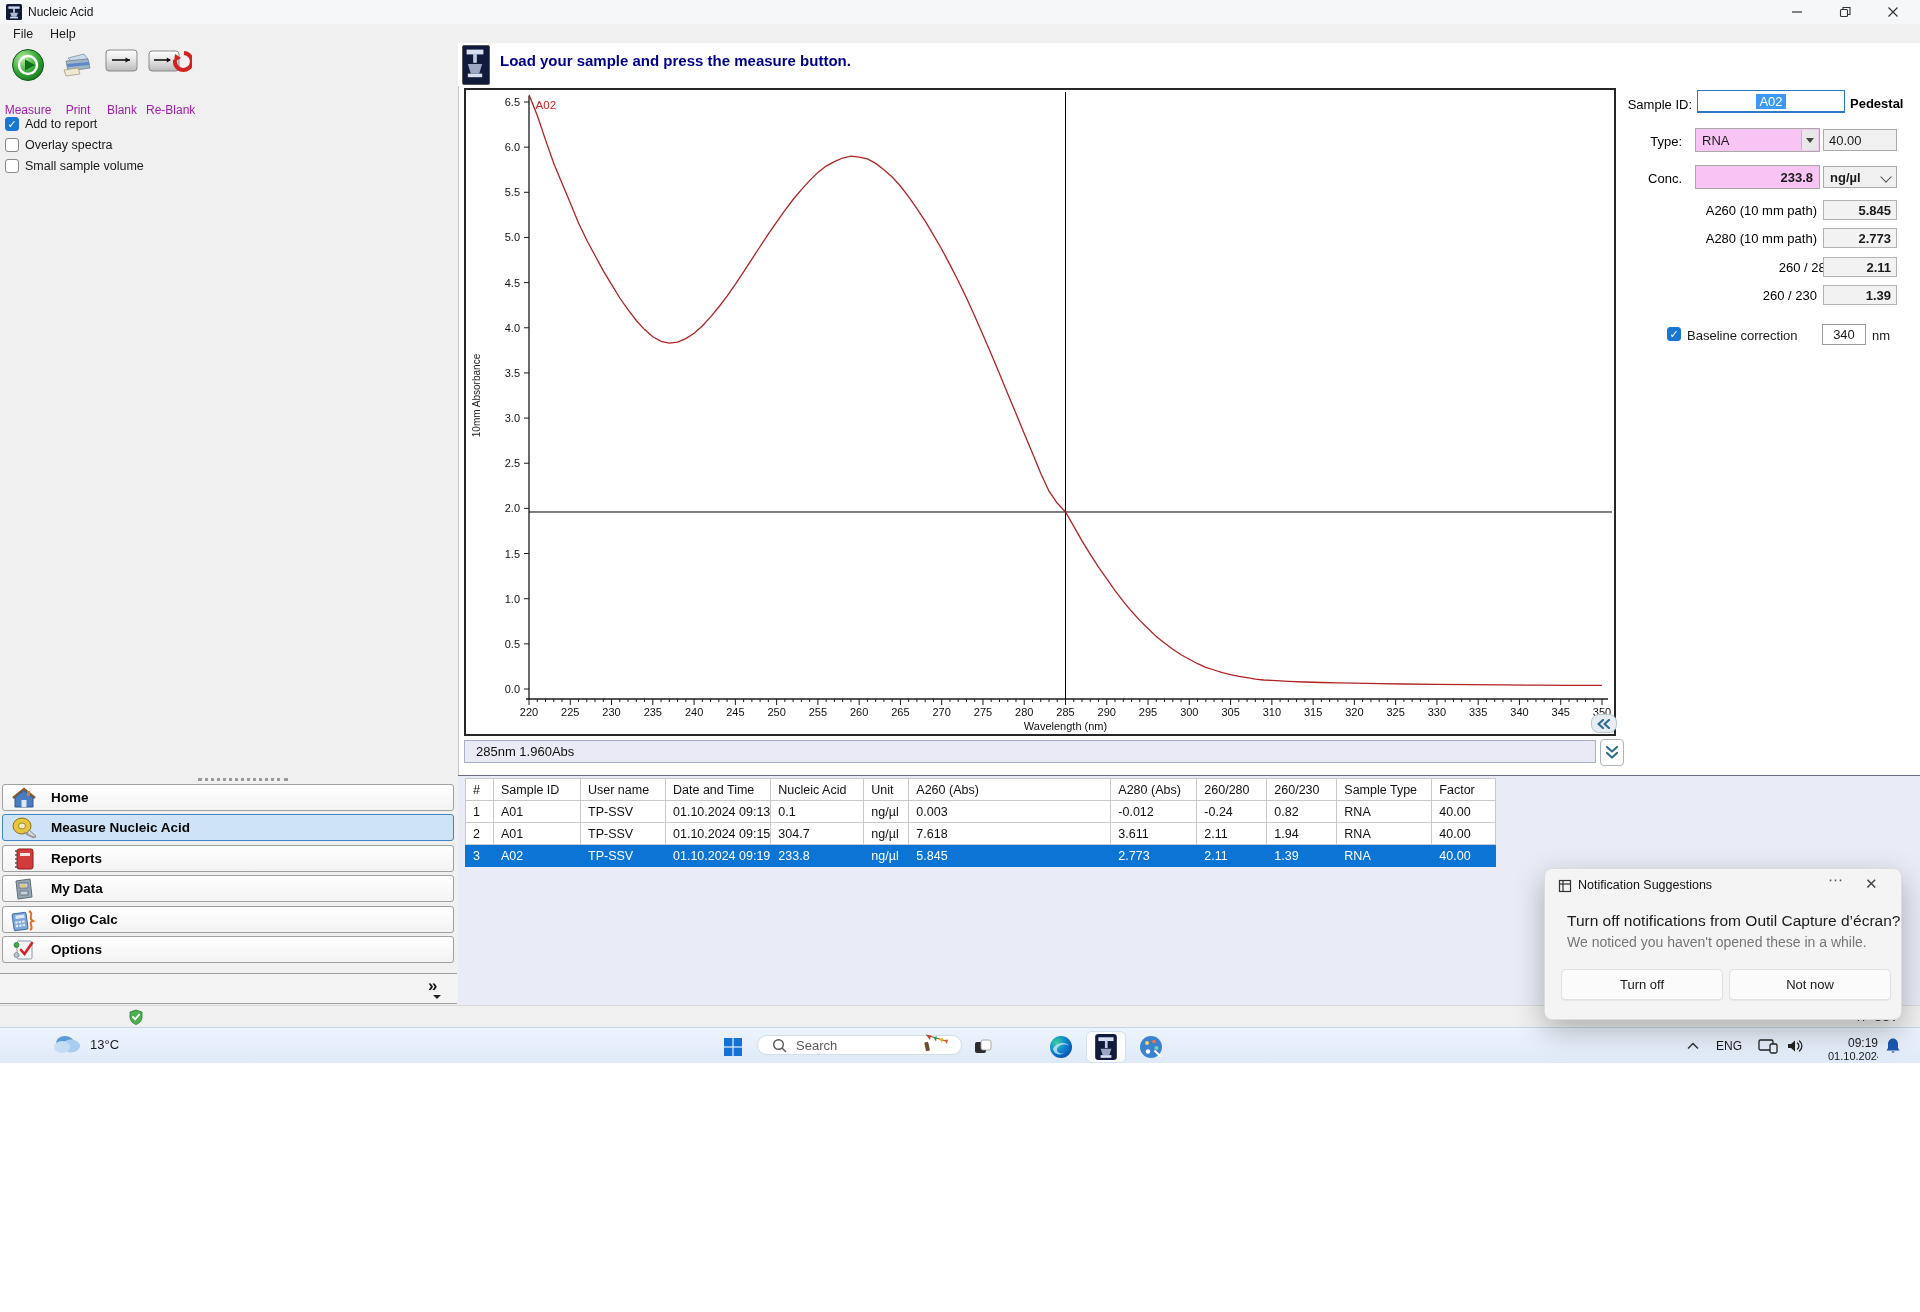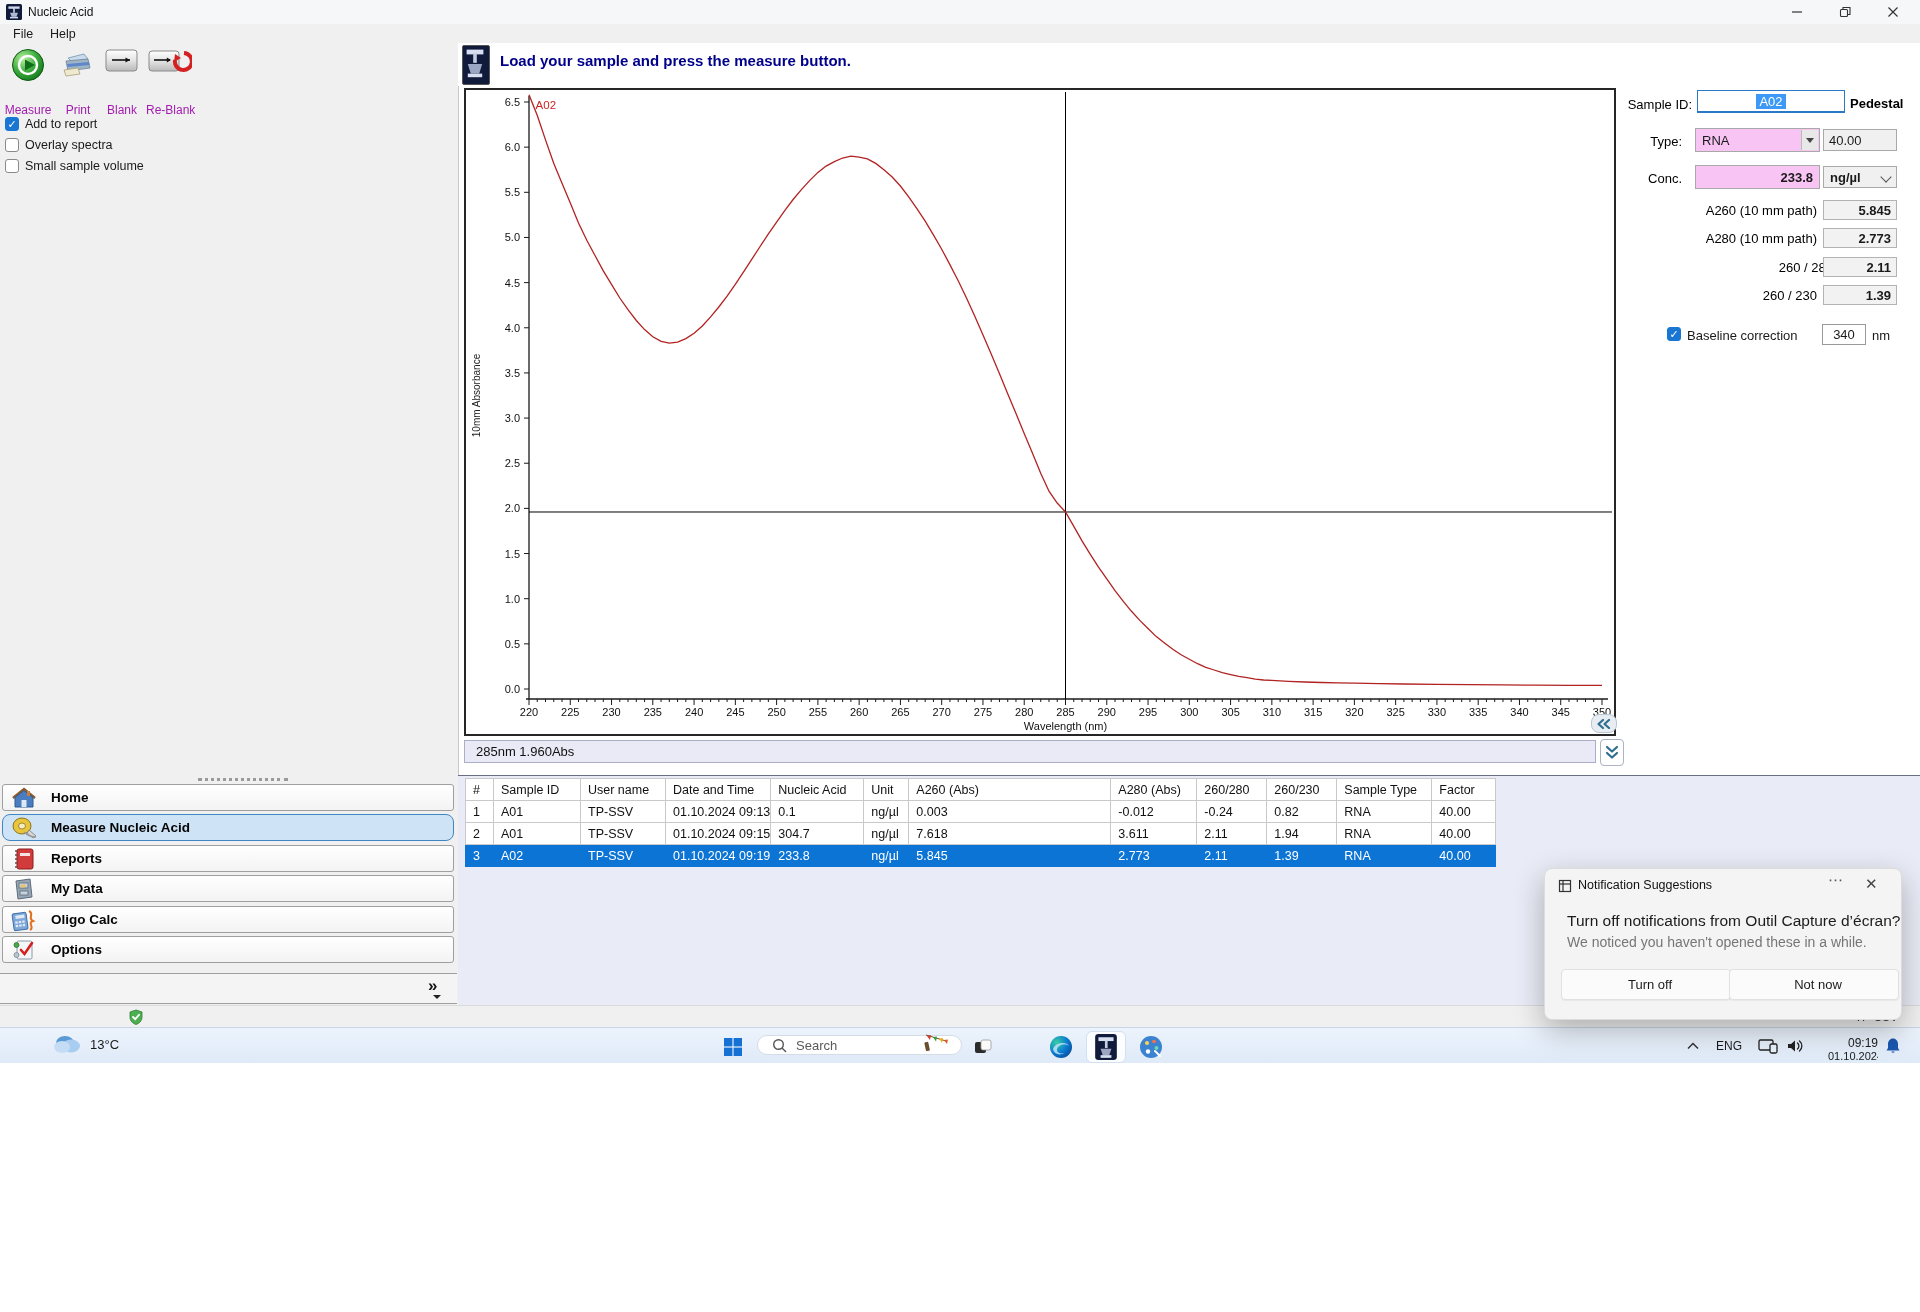--- a/index.html
+++ b/index.html
@@ -97,21 +97,21 @@
 
   
   .notification{left:1544px;top:868px;width:356px;height:150px;background:#f4f4f4;border:1px solid #dcdcdc;border-radius:8px;
                 box-shadow:0 10px 30px rgba(0,0,0,.28);}
   .notif-title{left:33px;top:9px;font-size:12.5px;color:#111;}
   .notif-more{left:283px;top:2px;font-size:15px;color:#555;letter-spacing:2px;}
   .notif-close{left:320px;top:6px;font-size:15px;color:#444;}
   .notif-line1{left:22px;top:43px;font-size:15.5px;color:#1b1b1b;}
   .notif-line2{left:22px;top:65px;font-size:14px;color:#767676;}
   .notif-btn{top:100px;width:160px;height:29px;background:#fbfbfb;border:1px solid #e1e1e1;border-radius:4px;
-             display:flex;align-items:center;justify-content:center;font-size:13px;color:#1a1a1a;box-shadow:0 1px 1px rgba(0,0,0,.05);padding-left:8px;}
+             display:flex;align-items:center;justify-content:center;font-size:13px;color:#1a1a1a;box-shadow:0 1px 1px rgba(0,0,0,.05);}
 </style>
 </head>
 <body>
 
 <div class="screen">
 
   <div class="abs titlebar">
     <div class="abs title-icon">
       <svg width="16" height="16" viewBox="0 0 20 20">
         <rect x="0" y="0" width="20" height="20" rx="2" fill="#101a3a"></rect>
@@ -583,21 +583,21 @@
         <svg width="26" height="22" viewBox="0 0 26 22">
           <path d="M2 11 L13 2 L24 11" fill="none" stroke="#8a5a28" stroke-width="2.5"></path>
           <path d="M4 10.5 L13 3.5 L22 10.5 L22 20 L4 20 Z" fill="#4a7dbf" stroke="#2d5a92" stroke-width="1"></path>
           <rect x="10.5" y="13" width="5" height="7" fill="#dce8f4"></rect>
           <rect x="16" y="4" width="3" height="5" fill="#c77f3f"></rect>
         </svg>
       </span>
       <span class="slabel">Home</span>
     </div>
 
-    <div class="abs side-item selected" style="top:38px;border-radius:8px;">
+    <div class="abs side-item selected" style="top:38px;">
       <span class="sicon">
         <svg width="28" height="24" viewBox="0 0 28 24">
           <ellipse cx="12" cy="10" rx="9" ry="8" fill="#e8c53a" stroke="#8a7420" stroke-width="1"></ellipse>
           <ellipse cx="12" cy="10" rx="3.5" ry="3" fill="#f6ecc0" stroke="#8a7420" stroke-width="0.8"></ellipse>
           <path d="M19 14 L26 20 L23 22 L17 17 Z" fill="#d8d8d8" stroke="#777" stroke-width="0.8"></path>
           <path d="M14 16 C 18 20, 22 21, 26 21" fill="none" stroke="#9a9a9a" stroke-width="1.5"></path>
         </svg>
       </span>
       <span class="slabel">Measure Nucleic Acid</span>
     </div>

